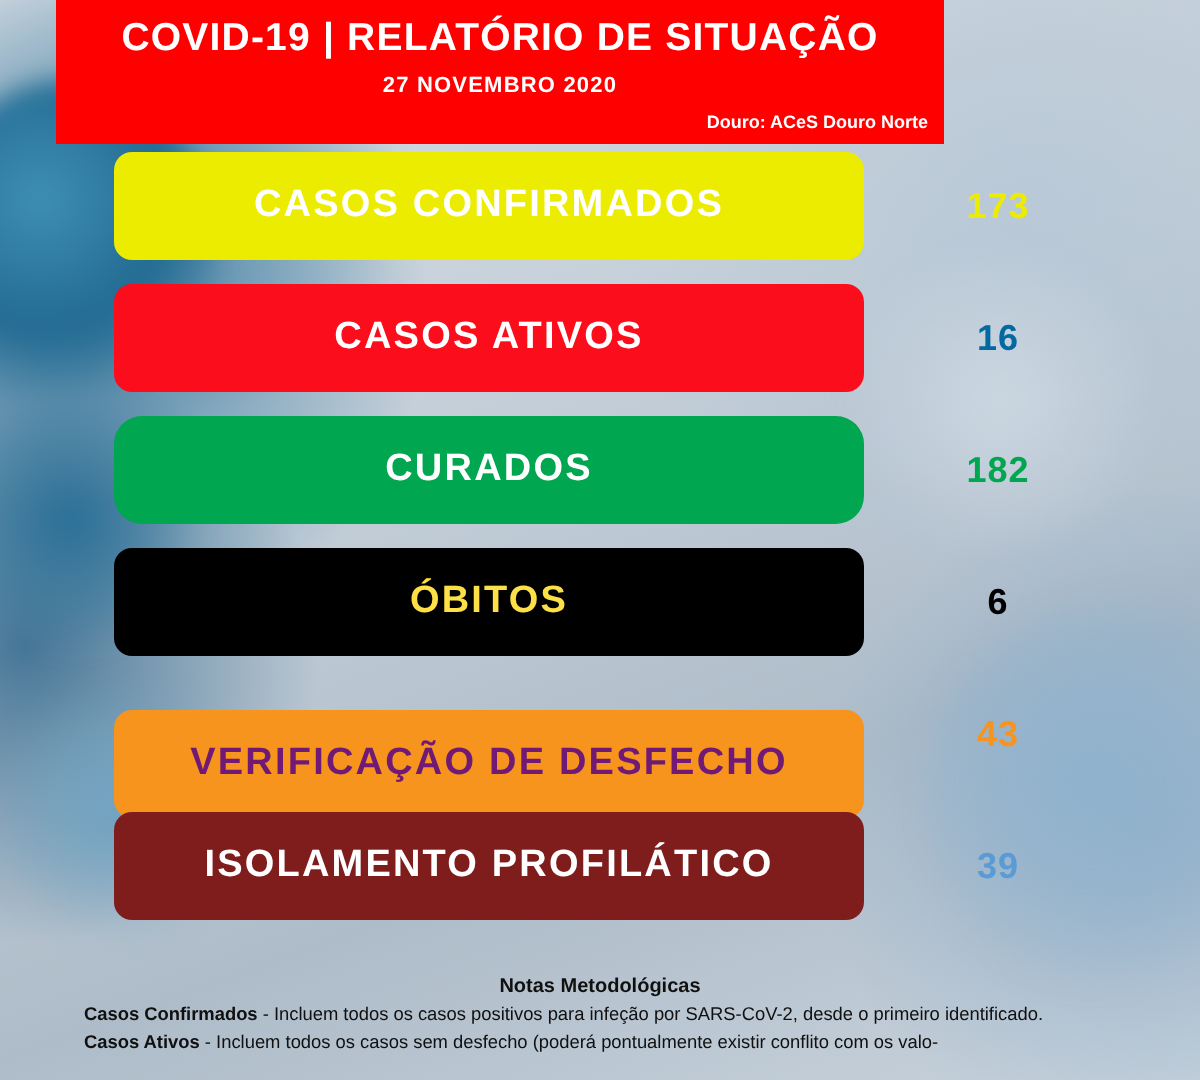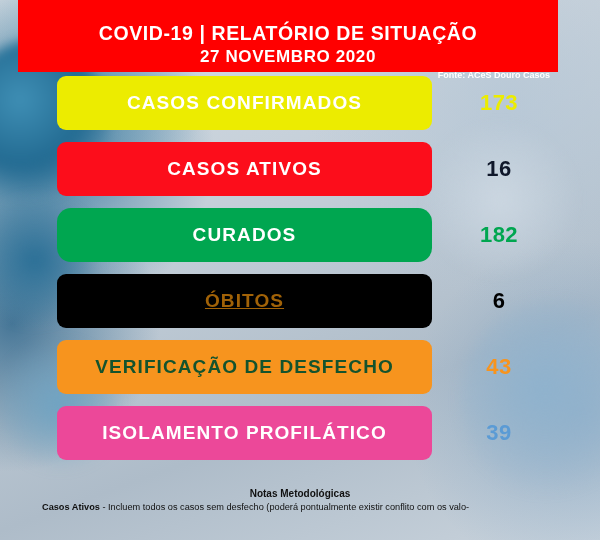--- a/index.html
+++ b/index.html
@@ -35,35 +35,35 @@
   .blob2 { left: -30px; top: 190px; width: 130px; height: 140px; background: radial-gradient(circle at 50% 50%, #2a6f96 0%, rgba(30,80,110,0) 70%); }
   .blob3 { left: 0px; top: 330px; width: 120px; height: 150px; background: radial-gradient(circle at 50% 50%, #6fa3c2 0%, rgba(110,160,190,0) 70%); }
   .blob4 { right: -50px; top: 300px; width: 190px; height: 200px; background: radial-gradient(circle at 45% 45%, #8fb2cd 0%, rgba(140,175,205,0) 70%); }
   .blob5 { right: 20px; top: 120px; width: 160px; height: 160px; background: radial-gradient(circle at 50% 50%, rgba(205,216,226,0.9) 0%, rgba(205,216,226,0) 70%); }
 
   .sheet { position: relative; width: 600px; height: 540px; }
 
   
   .header {
     position: absolute;
-    left: 18px; top: 0; width: 540px; height: 72px;
+    left: 28px; top: 0; width: 444px; height: 72px;
     background: #ff0000;
     color: #ffffff;
     text-align: center;
-    padding-top: 21px;
+    padding-top: 7px;
   }
   .header .line1 {
     font-size: 19.5px;
     font-weight: bold;
     letter-spacing: 0.6px;
     line-height: 25px;
     white-space: nowrap;
   }
   .header .line2 {
-    font-size: 17px;
+    font-size: 11px;
     font-weight: bold;
     letter-spacing: 0.6px;
     line-height: 22px;
   }
   .header .source {
     font-size: 9px;
     font-weight: bold;
     text-align: right;
     padding-right: 8px;
     margin-top: 2px;
@@ -97,21 +97,21 @@
   }
   .value {
     position: absolute;
     left: 440px;
     top: 0;
     width: 118px;
     height: 54px;
     display: flex;
     align-items: center;
     justify-content: center;
-    font-size: 22px;
+    font-size: 18px;
     font-weight: bold;
     letter-spacing: 0.5px;
   }
 
   
   .notes {
     position: absolute;
     left: 0; top: 488px; width: 600px; height: 52px;
     padding: 0 42px;
     color: #101010;
@@ -137,49 +137,52 @@
     <div class="blob blob1"></div>
     <div class="blob blob2"></div>
     <div class="blob blob3"></div>
     <div class="blob blob4"></div>
     <div class="blob blob5"></div>
   </div>
 
   <div class="header" style="background: rgb(255, 0, 0); color: rgb(255, 255, 255);">
     <div class="line1">COVID-19  |  RELATÓRIO DE SITUAÇÃO</div>
     <div class="line2">27 NOVEMBRO 2020</div>
-    <div class="source">Fonte: ACeS Douro Casos</div>
+    <div class="source">Douro: ACeS Douro Norte</div>
   </div>
 
   <div class="rows">
     <div class="row">
       <div class="pill" style="background: rgb(236, 236, 0); color: rgb(255, 255, 255);">CASOS CONFIRMADOS</div>
       <div class="value" style="color: rgb(236, 236, 0);">173</div>
     </div>
     <div class="row">
       <div class="pill" style="background: rgb(252, 13, 27); color: rgb(255, 255, 255);">CASOS ATIVOS</div>
-      <div class="value" style="color: #0f172a;">16</div>
+      <div class="value" style="color: #0369a1;">16</div>
     </div>
     <div class="row">
       <div class="pill" style="background: rgb(0, 166, 80); color: rgb(255, 255, 255); border-radius: 14px;">CURADOS</div>
       <div class="value" style="color: rgb(0, 166, 80);">182</div>
     </div>
     <div class="row">
-      <div class="pill" style="background: rgb(0, 0, 0); color: #a16207; text-decoration: underline;">ÓBITOS</div>
+      <div class="pill" style="background: rgb(0, 0, 0); color: #fde047;">ÓBITOS</div>
       <div class="value" style="color: rgb(0, 0, 0);">6</div>
     </div>
     <div class="row">
-      <div class="pill" style="background: rgb(247, 148, 30); color: #14532d;">VERIFICAÇÃO DE DESFECHO</div>
+      <div class="pill" style="background: rgb(247, 148, 30); color: #701a75; margin-top: 15px;">VERIFICAÇÃO DE DESFECHO</div>
       <div class="value" style="color: rgb(247, 148, 30);">43</div>
     </div>
     <div class="row">
-      <div class="pill" style="background: #ec4899; color: rgb(255, 255, 255); text-align: center;">ISOLAMENTO PROFILÁTICO</div>
+      <div class="pill" style="background: #7f1d1d; color: rgb(255, 255, 255); text-align: center;">ISOLAMENTO PROFILÁTICO</div>
       <div class="value" style="color: rgb(91, 155, 213);">39</div>
     </div>
   </div>
 
   <div class="notes">
     <div class="notes-title">Notas Metodológicas</div>
     <div class="note">
+      <b>Casos Confirmados</b><span> - Incluem todos os casos positivos para infeção por SARS-CoV-2, desde o primeiro identificado.</span>
+    </div>
+    <div class="note">
       <b>Casos Ativos</b><span> - Incluem todos os casos sem desfecho (poderá pontualmente existir conflito com os valo-</span>
     </div>
   </div>
 </div>
 
 </body></html>

